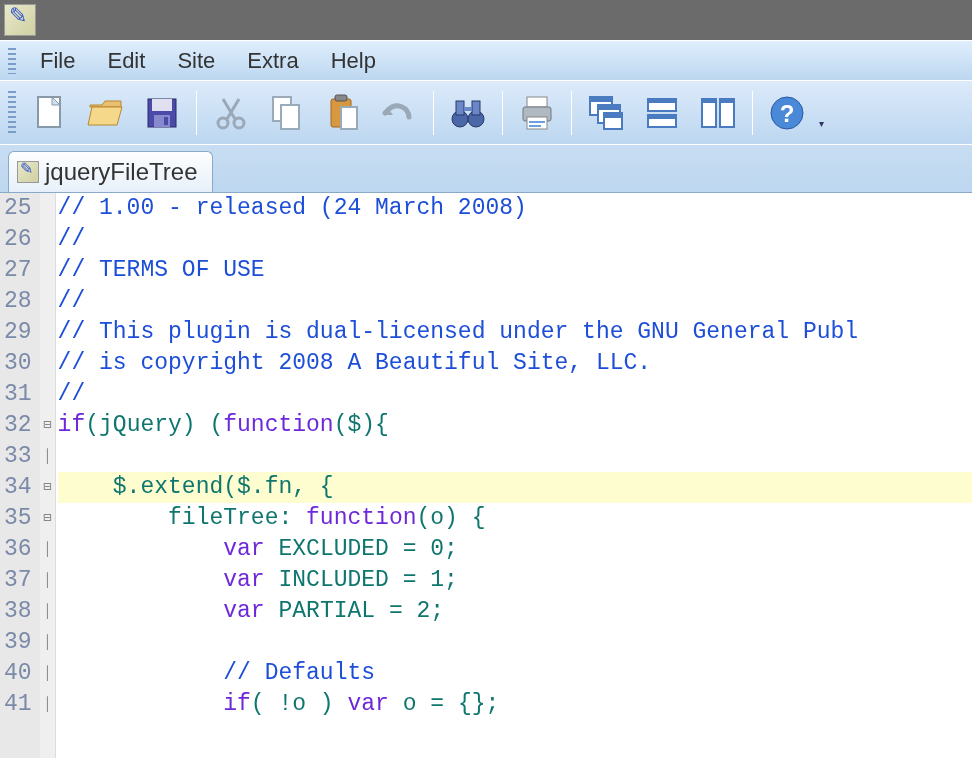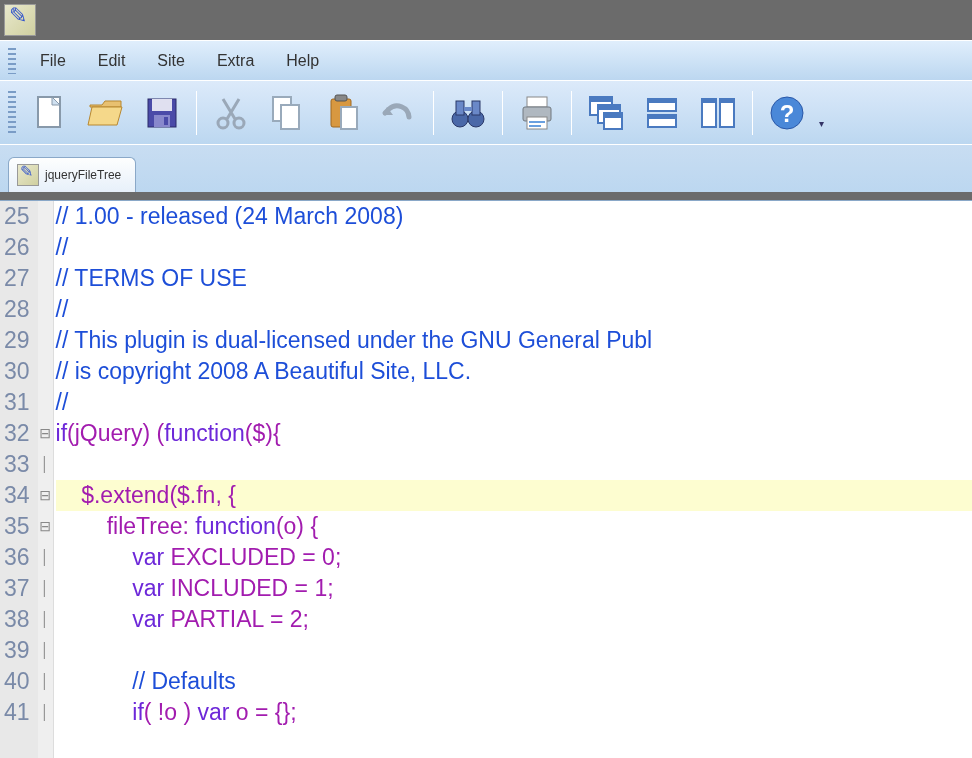--- a/index.html
+++ b/index.html
@@ -37,21 +37,21 @@
   font-size: 22px;
   top: -2px;
   left: 4px;
 }
 .menubar {
   background: linear-gradient(#e0eefc, #bcd7f0);
   height: 40px;
   display: flex;
   align-items: center;
   padding: 0 8px;
-  font-size: 16px;
+  font-size: 22px;
   color: #333;
   border-top: 1px solid #fff;
 }
 .menubar .grip {
   width: 8px;
   height: 26px;
   margin-right: 8px;
   background: repeating-linear-gradient(to bottom, #7a9cc6 0 2px, transparent 2px 5px);
 }
 .menu-item {
@@ -111,21 +111,21 @@
   border-top: 1px solid #fff;
 }
 .tab {
   background: linear-gradient(#fdfefe, #e7f0fa);
   border: 1px solid #8aa8c8;
   border-bottom: none;
   border-radius: 6px 6px 0 0;
   padding: 6px 14px 6px 8px;
   display: flex;
   align-items: center;
-  font-size: 12px;
+  font-size: 24px;
   color: #333;
   gap: 6px;
 }
 .tab-icon {
   width: 22px;
   height: 22px;
   background: linear-gradient(135deg, #e8e8cc, #d0d0a0);
   border: 1px solid #999;
   position: relative;
 }
@@ -135,25 +135,24 @@
   color: #3355cc;
   font-size: 16px;
   top: -3px;
   left: 2px;
 }
 .editor {
   flex: 1;
   background: #fff;
   border-top: 1px solid #8aa8c8;
   display: flex;
-  font-family: Liberation Sans, sans-serif;
+  font-family: Liberation Mono, monospace;
   font-size: 23px;
   line-height: 31px;
   overflow: hidden;
-  margin-top: 8px;
 }
 .gutter {
   background: #e8e8e8;
   color: #7a8aa8;
   text-align: right;
   padding: 0 8px 0 4px;
   white-space: pre;
   user-select: none;
 }
 .fold {
@@ -169,21 +168,21 @@
 }
 .code {
   flex: 1;
   white-space: pre;
   padding-left: 2px;
 }
 .line { height: 31px; }
 .hl { background: #fdfdd0; }
 .c { color: #1d4ed8; }
 .k { color: #6d28d9; }
-.p { color: #a21caf; }
+.p { color: #0f766e; }
 </style>
 </head>
 <body>
 
 <div class="window">
   <div class="titlebar">
     <div class="titlebar-icon"></div>
   </div>
 
   <div class="menubar">

